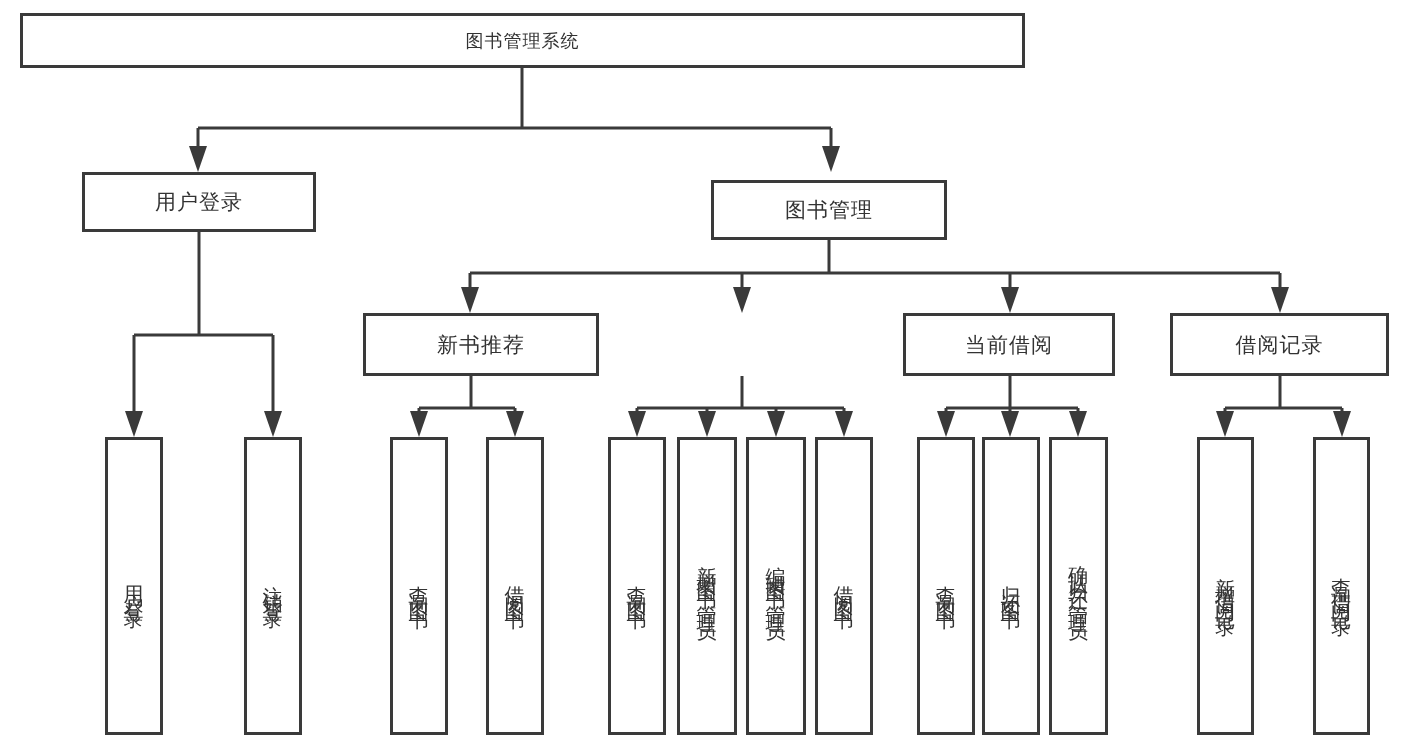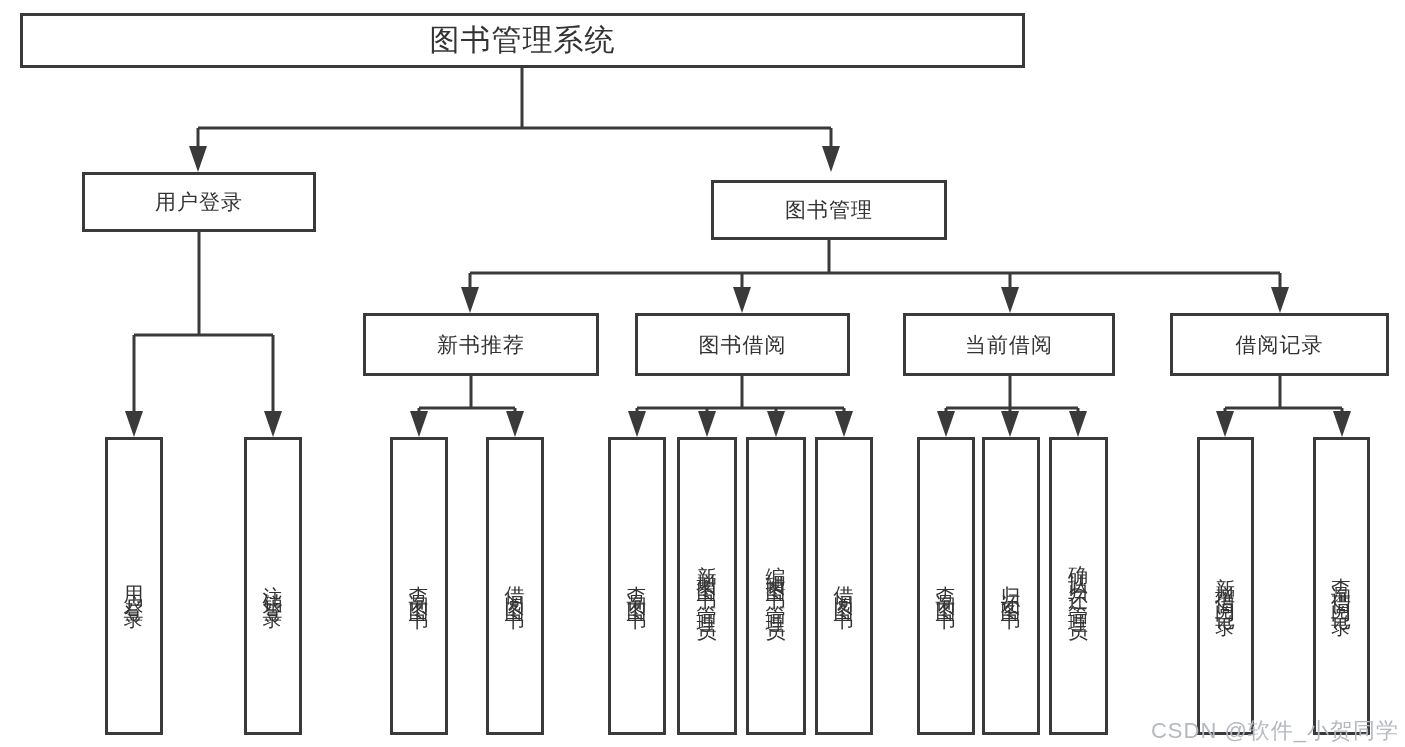--- a/index.html
+++ b/index.html
@@ -18,21 +18,21 @@
   #connector-svg path.wire{stroke:var(--line-color);stroke-width:3;fill:none;}
   #connector-svg path.arrowhead{fill:var(--line-color);stroke:none;}
   .box{
     position:absolute;z-index:2;background:var(--box-bg);
     border:3px solid var(--line-color);box-sizing:border-box;
     display:flex;align-items:center;justify-content:center;
     color:var(--text-color);
   }
   .box .lbl{white-space:nowrap;}
   .h-box .lbl{font-size:21px;letter-spacing:1px;}
-  .root-box .lbl{font-size:30px;letter-spacing:1px;}
+  .root-box .lbl{font-size:18px;letter-spacing:1px;}
   .v-box{top:437px;height:298px;}
   .v-box .lbl{
     writing-mode:vertical-rl;text-orientation:mixed;
     font-size:20px;letter-spacing:8px;line-height:1;
   }
   #watermark{
     position:absolute;z-index:3;top:716px;right:6px;
     font-size:22px;color:var(--watermark-color);letter-spacing:1px;
     white-space:nowrap;
   }
@@ -85,23 +85,20 @@
   <div class="box h-box" style="left:82px;top:172px;width:234px;height:60px;">
     <span class="lbl">用户登录</span>
   </div>
   <div class="box h-box" style="left:711px;top:172px;width:236px;height:60px;margin-top:8px;">
     <span class="lbl">图书管理</span>
   </div>
 
   <div class="box h-box" style="left:363px;top:313px;width:236px;height:63px;">
     <span class="lbl">新书推荐</span>
   </div>
-  <div class="box h-box" style="left:635px;top:313px;width:215px;height:63px;">
-    <span class="lbl">图书借阅</span>
-  </div>
   <div class="box h-box" style="left:903px;top:313px;width:212px;height:63px;">
     <span class="lbl">当前借阅</span>
   </div>
   <div class="box h-box" style="left:1170px;top:313px;width:219px;height:63px;">
     <span class="lbl">借阅记录</span>
   </div>
 
   <div class="box v-box" style="left:105px;width:58px;">
     <span class="lbl">用户登录</span>
   </div>
@@ -139,15 +136,14 @@
     <span class="lbl">确认归还（管理员）</span>
   </div>
 
   <div class="box v-box" style="left:1197px;width:57px;">
     <span class="lbl">新增借阅记录</span>
   </div>
   <div class="box v-box" style="left:1313px;width:57px;">
     <span class="lbl">查询借阅记录</span>
   </div>
 
-  <div id="watermark">CSDN @软件_小贺同学</div>
 
 </div>
 
 </body></html>

